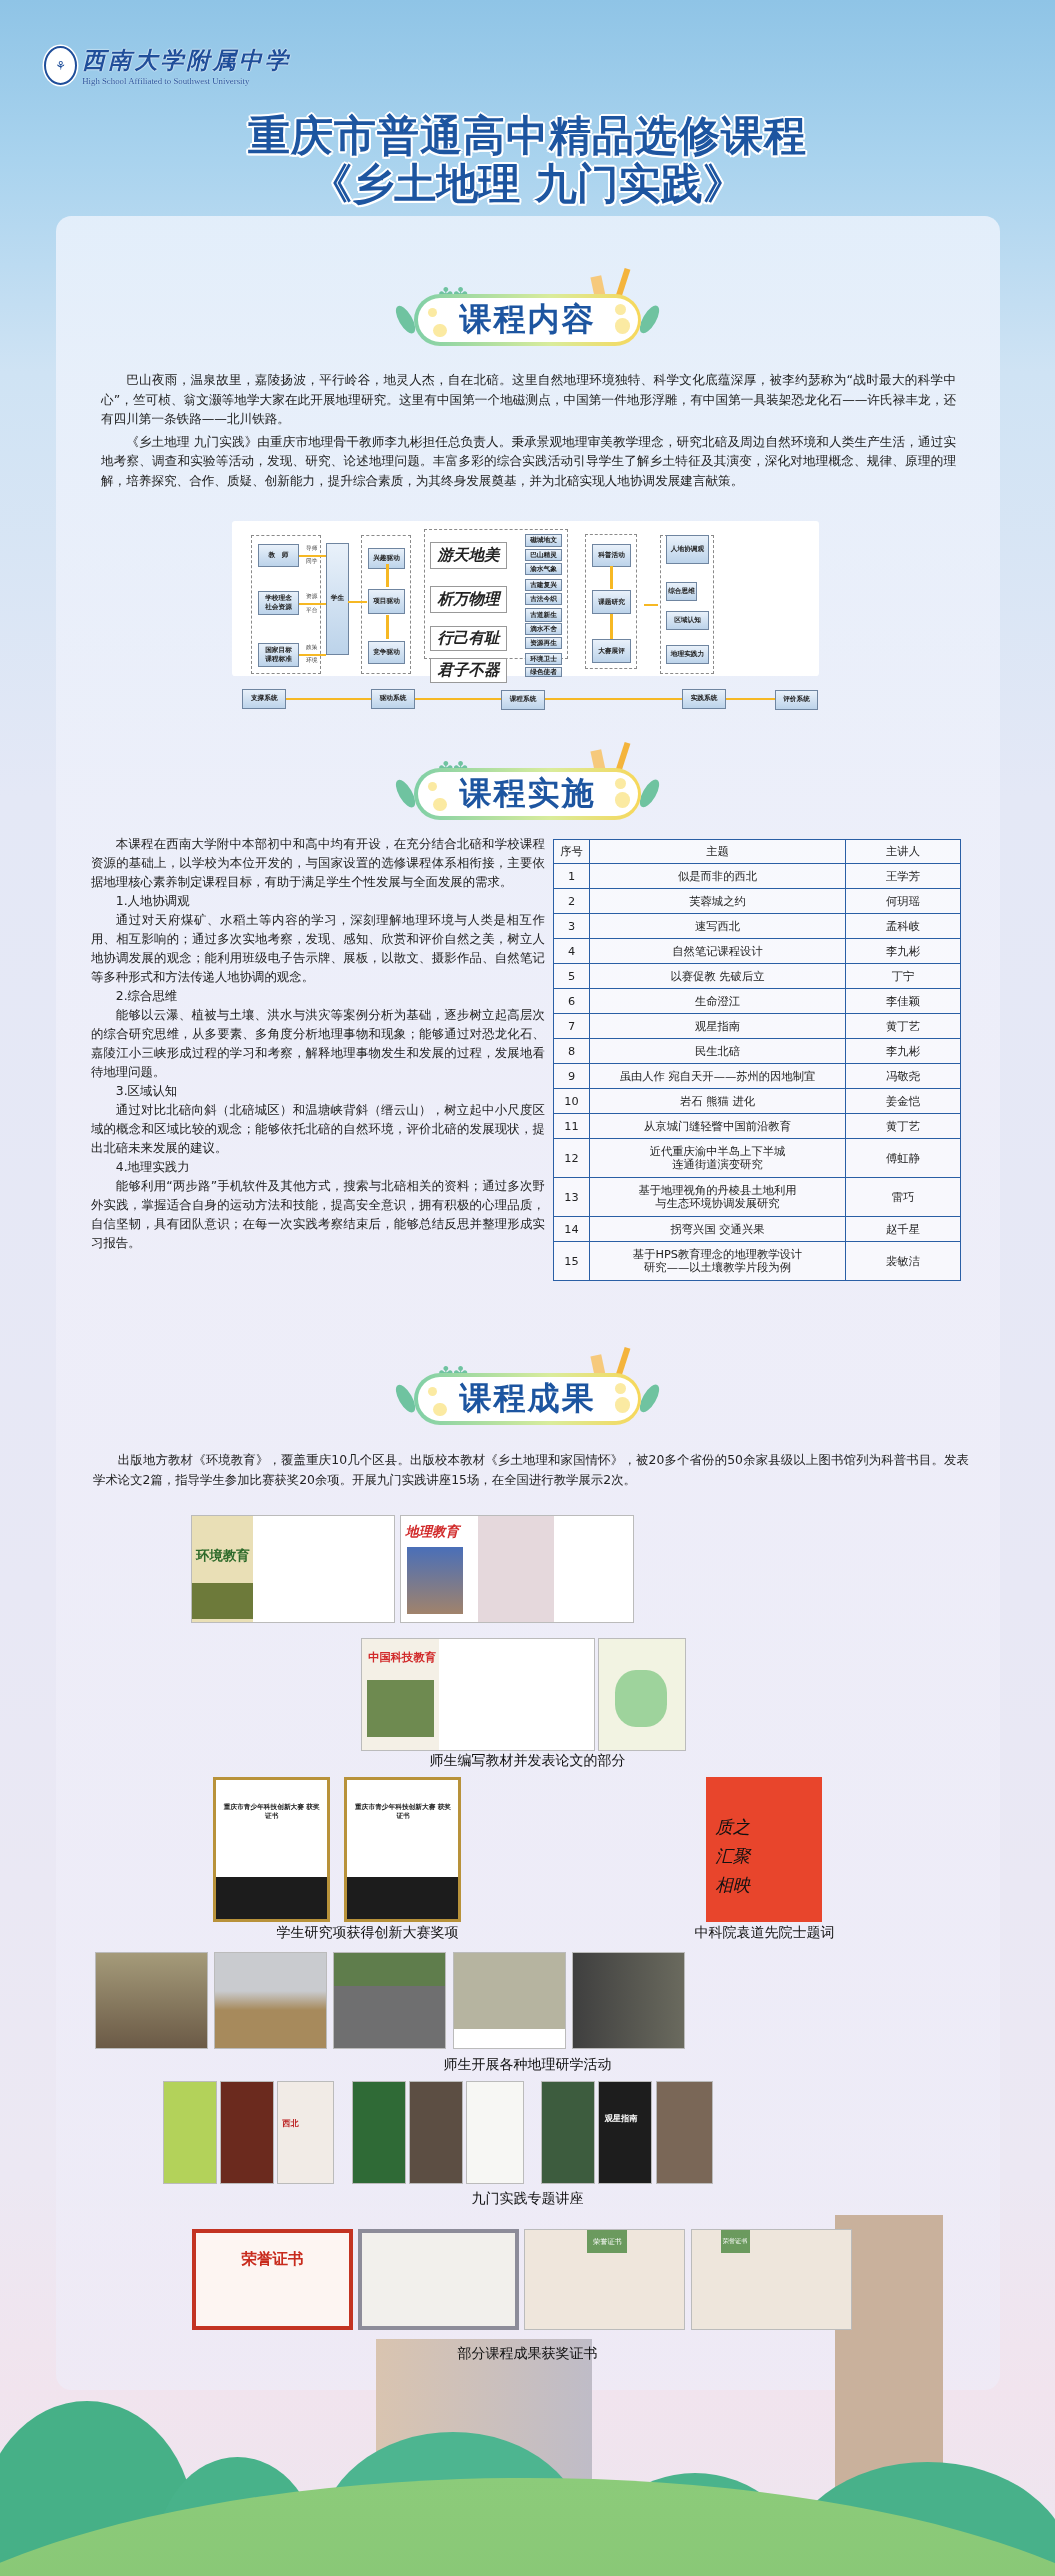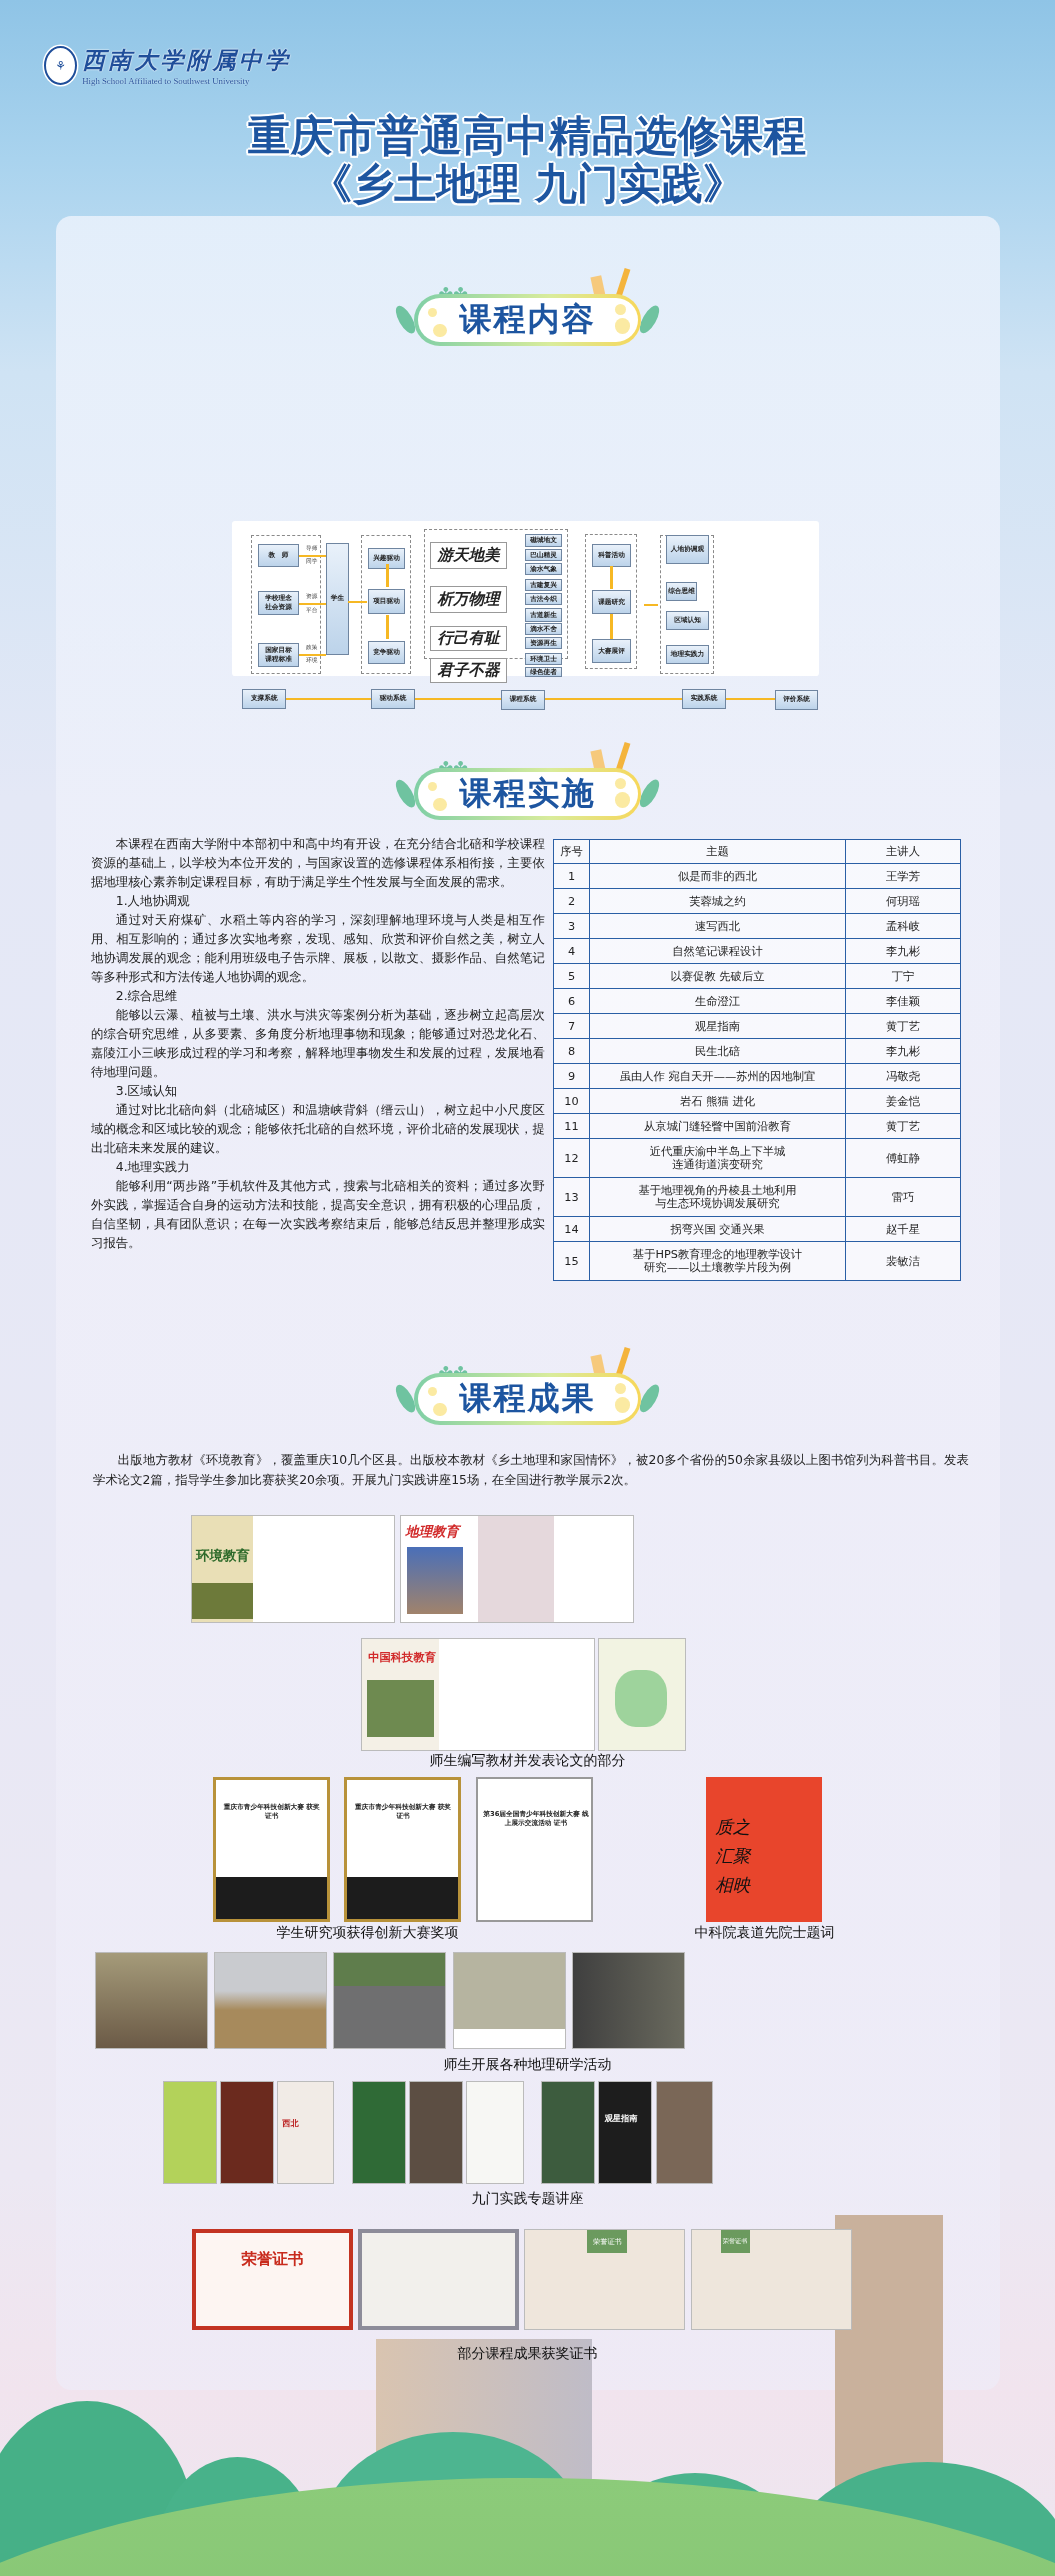--- a/index.html
+++ b/index.html
@@ -74,20 +74,22 @@
     <i class="dot" style="left:10.3px;top:10.3px;width:9.3px;height:9.3px"></i>
         <i class="dot" style="left:15.5px;top:26px;width:13.4px;height:13.4px"></i>
     <i class="dot" style="right:11.3px;top:6.2px;width:11.3px;height:11.3px"></i>
         <i class="dot" style="right:7.2px;top:20.6px;width:15.5px;height:15.5px"></i>
     <span class="lbl">课程内容</span>
   </div>
     </div>
 </div>
 
 <div class="para" style="left:101px;top:370px;width:855px">
+  <p>巴山夜雨，温泉故里，嘉陵扬波，平行岭谷，地灵人杰，自在北碚。这里自然地理环境独特、科学文化底蕴深厚，被李约瑟称为“战时最大的科学中心”，竺可桢、翁文灏等地学大家在此开展地理研究。这里有中国第一个地磁测点，中国第一件地形浮雕，有中国第一具装架恐龙化石——许氏禄丰龙，还有四川第一条铁路——北川铁路。</p>
+  <p style="margin-top:3.1px">《乡土地理 九门实践》由重庆市地理骨干教师李九彬担任总负责人。秉承景观地理审美教学理念，研究北碚及周边自然环境和人类生产生活，通过实地考察、调查和实验等活动，发现、研究、论述地理问题。丰富多彩的综合实践活动引导学生了解乡土特征及其演变，深化对地理概念、规律、原理的理解，培养探究、合作、质疑、创新能力，提升综合素质，为其终身发展奠基，并为北碚实现人地协调发展建言献策。</p>
 </div>
 
 <div class="diagram">
   <div class="dgroup" style="left:18.5px;top:14.4px;width:70px;height:139px"></div>
   <div class="dbox" style="left:26px;top:23px;width:41px;height:23px">教　师</div>
   <div class="dbox" style="left:26px;top:70px;width:41px;height:24px;white-space:pre">学校理念
 社会资源</div>
   <div class="dbox" style="left:26px;top:122px;width:41px;height:24px;white-space:pre">国家目标
 课程标准</div>
   <div class="arrow-h" style="left:67px;top:34px;width:27px"></div>
@@ -310,23 +312,20 @@
 </div>
 <div class="caption" style="top:1752px">师生编写教材并发表论文的部分</div>
 
 <div class="photos" style="left:213px;top:1777px;gap:14.4px">
   <div class="ph" style="width:117px;height:145px;background:linear-gradient(180deg,#fff 0 70%,#1c1c1c 70%);border:3.1px solid #b8923a">
     <div style="position:absolute;left:5.2px;top:23px;width:101px;text-align:center;font-size:6.7px;font-weight:bold;font-family:'DejaVu Serif',serif">重庆市青少年科技创新大赛 获奖证书</div>
   </div>
   <div class="ph" style="width:117px;height:145px;background:linear-gradient(180deg,#fff 0 70%,#1c1c1c 70%);border:3.1px solid #b8923a">
     <div style="position:absolute;left:5.2px;top:23px;width:101px;text-align:center;font-size:6.7px;font-weight:bold;font-family:'DejaVu Serif',serif">重庆市青少年科技创新大赛 获奖证书</div>
   </div>
-  <div class="ph" style="width:117px;height:145px;background:#fff;border:2.1px solid #999">
-    <div style="position:absolute;left:5.2px;top:31px;width:106px;text-align:center;font-size:6.7px;font-weight:bold">第36届全国青少年科技创新大赛 线上展示交流活动 证书</div>
-  </div>
 </div>
 <div class="ph" style="position:absolute;left:706px;top:1777px;width:116px;height:145px;background:#e8452c;border:none">
   <div style="position:absolute;left:9.3px;top:36px;font-size:17.5px;color:#111;font-style:italic;font-family:'DejaVu Serif',serif;line-height:29px">质之<br>汇聚<br>相映</div>
 </div>
 <div class="caption" style="top:1924px;left:-160px">学生研究项获得创新大赛奖项</div>
 <div class="caption" style="top:1924px;left:237px">中科院袁道先院士题词</div>
 
 <div class="photos" style="left:95px;top:1952px;gap:6.2px">
   <div class="ph" style="width:113px;height:97px;background:linear-gradient(180deg,#a59b7a,#6b5a46)"></div>
   <div class="ph" style="width:113px;height:97px;background:linear-gradient(180deg,#c9cbcf 0 40%,#a78a5c 60%)"></div>

